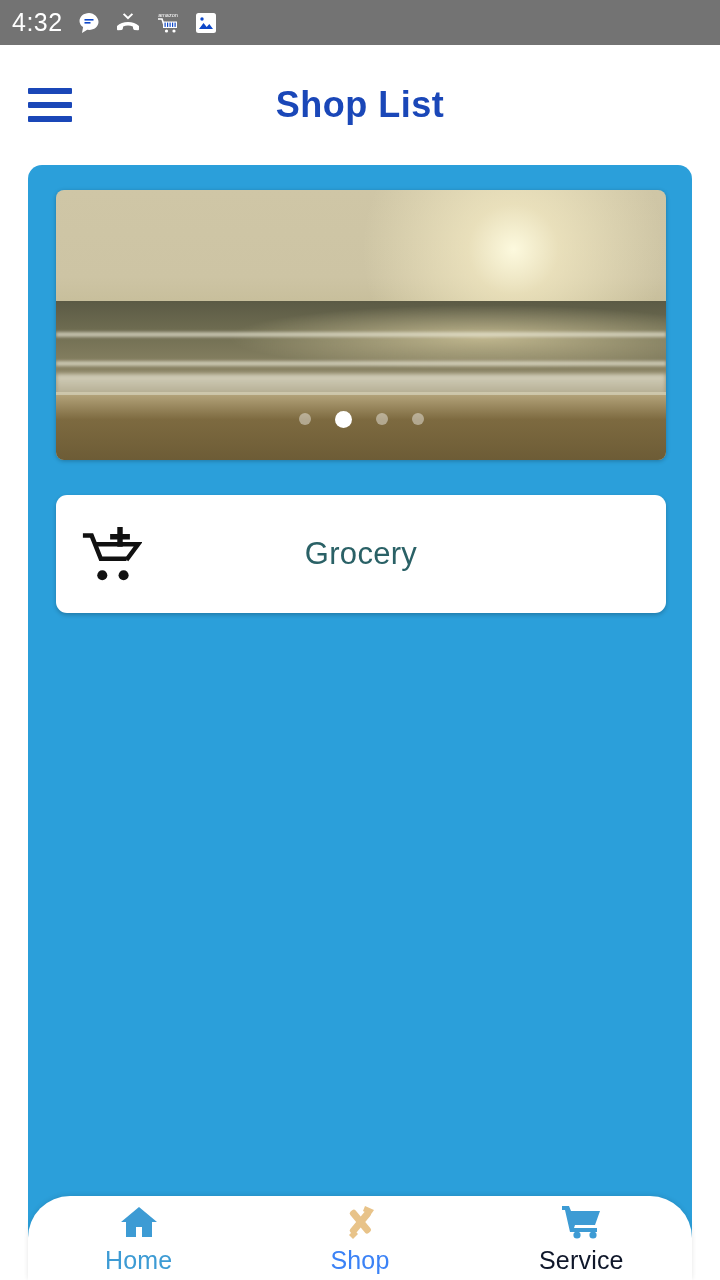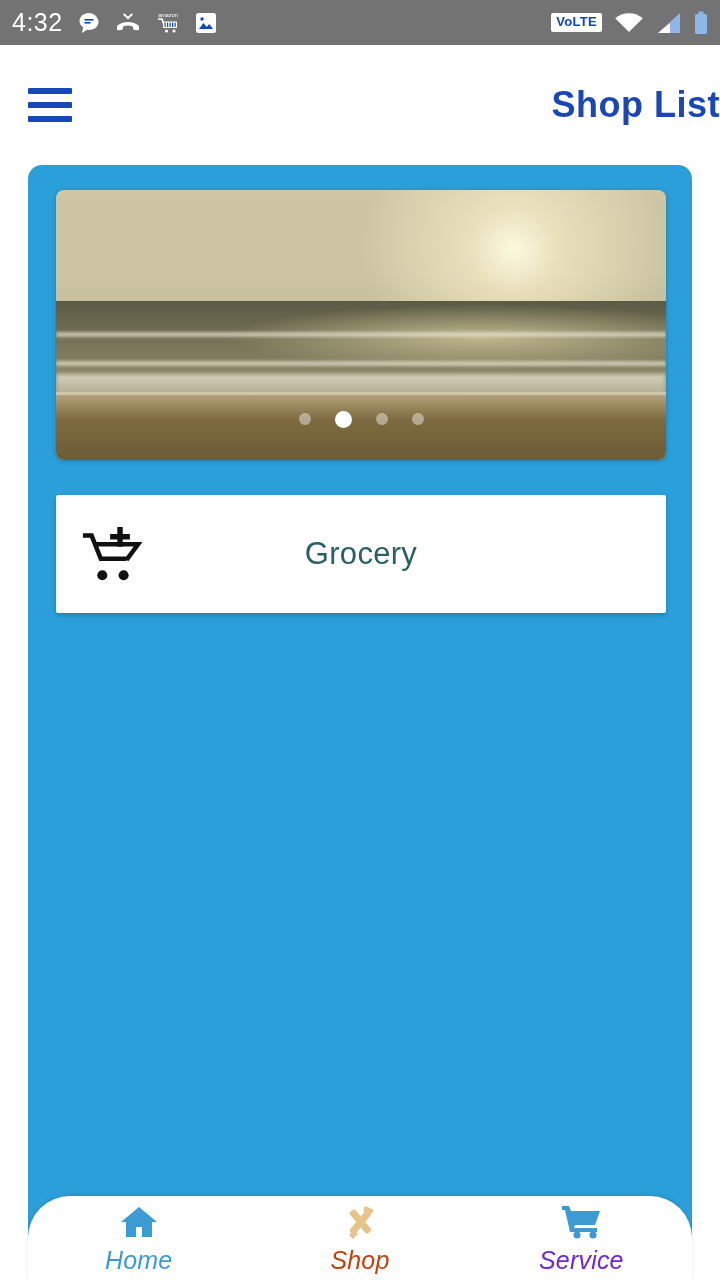--- a/index.html
+++ b/index.html
@@ -31,21 +31,21 @@
     position:absolute; top:45px; left:0; width:720px; height:120px;
     background:#ffffff; display:flex; align-items:center;
   }
   .hamburger {
     position:absolute; left:28px; top:50%; transform:translateY(-50%);
     width:44px; height:34px; display:flex; flex-direction:column;
     justify-content:space-between; cursor:pointer;
   }
   .hamburger span { display:block; height:6px; width:100%; background:#1a47b8; border-radius:1px; }
   .appbar-title {
-    width:100%; text-align:right; color:#1a47b8;
+    width:100%; text-align:center; color:#1a47b8;
     font-size:36px; font-weight:bold; letter-spacing:.5px;
   }
 
   
   .panel {
     position:absolute; left:28px; top:165px; width:664px; height:1115px;
     background:#2b9fda; border-radius:14px 14px 0 0; overflow:hidden;
   }
 
   
@@ -85,21 +85,21 @@
     position:absolute; left:0; right:0; bottom:32px;
     display:flex; justify-content:center; gap:24px;
   }
   .dot { width:12px; height:12px; border-radius:50%; background:rgba(255,255,255,.42); }
   .dot.active { background:#ffffff; width:17px; height:17px; margin-top:-2px; }
 
   
   .cards { position:absolute; left:28px; top:330px; width:610px; }
   .card {
     position:relative; width:610px; height:118px; background:#fff;
-    border-radius:2px; margin-bottom:6px;
+    border-radius:11px; margin-bottom:6px;
     display:flex; align-items:center;
     box-shadow:0 2px 4px rgba(0,0,0,.22);
   }
   .card-icon { position:absolute; left:24px; width:62px; height:62px; }
   .card-label {
     width:100%; text-align:center; color:#2a6166;
     font-size:31px; letter-spacing:.3px;
   }
 
   
@@ -107,21 +107,21 @@
     position:absolute; left:28px; bottom:0; width:664px; height:84px;
     background:#ffffff; border-radius:42px 42px 0 0;
     display:flex; align-items:flex-start; justify-content:space-around;
     padding-top:8px;
     box-shadow:0 -1px 5px rgba(0,0,0,.10);
   }
   .nav-item {
     width:25%; display:flex; flex-direction:column;
     align-items:center; gap:6px; cursor:pointer;
   }
-  .nav-label { font-size:25px; letter-spacing:.2px;font-style:italic; }
+  .nav-label { font-size:25px; letter-spacing:.2px; }
 </style>
 </head>
 <body>
 
 <div class="phone">
 
   <div class="statusbar">
     <div class="sb-left">
       <span class="sb-time">4:32</span>
 
@@ -151,38 +151,20 @@
         <circle cx="19" cy="21" r="1.6" fill="#fff"></circle>
       </svg>
 
       <svg class="sb-ic" width="22" height="24" viewBox="0 0 22 24">
         <rect x="1" y="2" width="20" height="20" rx="2.5" fill="#fff"></rect>
         <path fill="#0d47c8" d="M4 18l4.5-6 3.2 4 2.6-3 3.7 5z"></path>
         <circle cx="7" cy="8" r="1.7" fill="#0d47c8"></circle>
       </svg>
     </div>
 
-    <div class="sb-right">
-      <span class="volte">VoLTE</span>
-
-      <svg class="sb-ic" width="30" height="22" viewBox="0 0 30 22">
-        <path fill="#fff" d="M15 20L1.2 6.3C4.9 3 9.7 1.2 15 1.2s10.1 1.8 13.8 5.1z"></path>
-      </svg>
-
-      <svg class="sb-ic" width="26" height="22" viewBox="0 0 26 22">
-        <path fill="#8fb6e8" d="M24 1v20H2z"></path>
-        <path fill="#fff" d="M14 11v10H2z"></path>
-      </svg>
-
-      <svg class="sb-ic" width="14" height="24" viewBox="0 0 14 24">
-        <rect x="4.5" y="0.5" width="5" height="2.5" fill="#8fb6e8"></rect>
-        <rect x="1" y="3" width="12" height="20" rx="1.6" fill="#8fb6e8"></rect>
-        <rect x="1" y="3" width="12" height="13" rx="1.6" fill="#fff" opacity=".0"></rect>
-      </svg>
-    </div>
   </div>
 
   <div class="appbar">
     <div class="hamburger">
       <span></span>
       <span></span>
       <span></span>
     </div>
     <div class="appbar-title">Shop List</div>
   </div>
@@ -230,27 +212,27 @@
 
     <div class="nav-item">
       <svg width="40" height="36" viewBox="0 0 40 36">
         <g fill="#e8c389">
           <rect x="17" y="4" width="7" height="28" rx="2.5" transform="rotate(40 20 18)"></rect>
           <rect x="17" y="4" width="7" height="28" rx="2.5" transform="rotate(-40 20 18)"></rect>
           <path d="M25 2l9 4-3.5 5-7.5-4z"></path>
           <path d="M9 31l5-5 4 4-5 5z"></path>
         </g>
       </svg>
-      <span class="nav-label" style="color:#c2410c">Shop</span>
+      <span class="nav-label" style="color:#3b82f6">Shop</span>
     </div>
 
     <div class="nav-item">
       <svg width="42" height="36" viewBox="0 0 42 36">
         <path fill="#3d9bd4" d="M2 2h7l2 5h29l-5 14H15l-1 3h23v4H10L5 6H2z"></path>
         <circle cx="17" cy="31" r="3.6" fill="#3d9bd4"></circle>
         <circle cx="33" cy="31" r="3.6" fill="#3d9bd4"></circle>
       </svg>
-      <span class="nav-label" style="color:#6d28d9">Service</span>
+      <span class="nav-label" style="color:#0f172a">Service</span>
     </div>
 
 
   </div>
 </div>
 
 </body></html>

